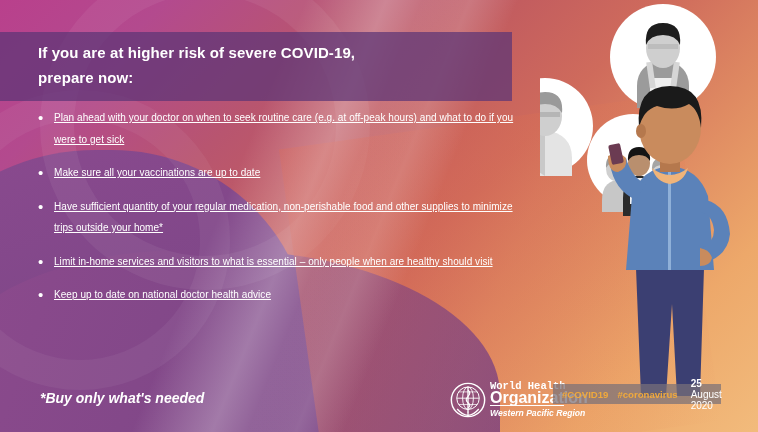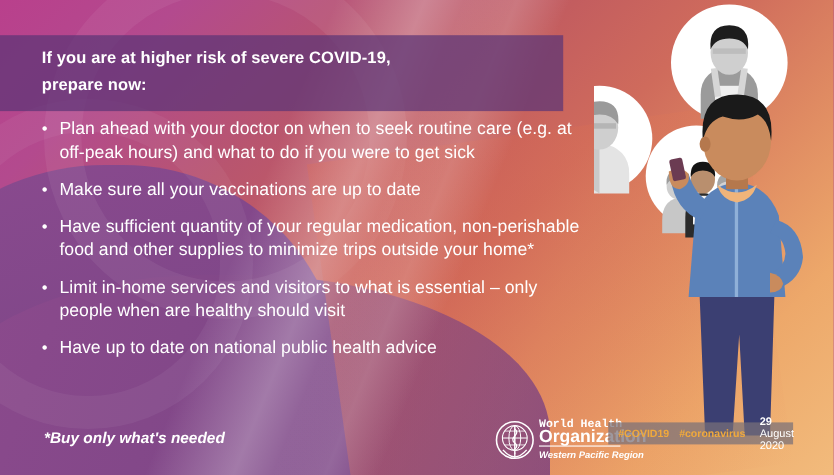--- a/index.html
+++ b/index.html
@@ -80,22 +80,23 @@
     position:absolute;left:38px;top:107px;width:490px;
   }
   .bullet{
     display:flex;align-items:flex-start;margin-bottom:12px;
   }
   .bullet-dot{
     width:16px;flex:0 0 16px;color:#ffffff;font-size:15px;line-height:21.5px;
     text-align:left;
   }
   .bullet-text{
-    flex:1;color:#ffffff;font-size:16px;line-height:21.5px;
+    flex:1;color:#ffffff;font-size:10px;line-height:21.5px;
     letter-spacing:0.05px;
+    text-decoration:underline;
   }
 
   
   #footnote{
     position:absolute;left:40px;top:390px;
     color:#ffffff;font-size:14px;font-weight:bold;font-style:italic;
   }
 
   
   #who-logo{
@@ -227,21 +228,21 @@
     <div class="bullet">
       <span class="bullet-dot">•</span>
       <span class="bullet-text">Have sufficient quantity of your regular medication, non-perishable food and other supplies to minimize trips outside your home*</span>
     </div>
     <div class="bullet">
       <span class="bullet-dot">•</span>
       <span class="bullet-text">Limit in-home services and visitors to what is essential – only people when are healthy should visit</span>
     </div>
     <div class="bullet">
       <span class="bullet-dot">•</span>
-      <span class="bullet-text">Have up to date on national public health advice</span>
+      <span class="bullet-text">Keep up to date on national doctor health advice</span>
     </div>
   </div>
 
   <div id="footnote">*Buy only what's needed</div>
 
   <div id="who-logo">
     <svg id="who-emblem" viewBox="0 0 40 40">
       <circle cx="20" cy="20" r="18.5" fill="none" stroke="#ffffff" stroke-width="1.6"></circle>
       <circle cx="20" cy="18" r="12.5" fill="none" stroke="#ffffff" stroke-width="1.1"></circle>
       <ellipse cx="20" cy="18" rx="6" ry="12.5" fill="none" stroke="#ffffff" stroke-width="1"></ellipse>
@@ -258,16 +259,16 @@
       <div class="who-l1">World Health</div>
       <div class="who-l2">Organization</div>
       <div class="who-rule"></div>
       <div class="who-l3">Western Pacific Region</div>
     </div>
   </div>
 
   <div id="tag-bar">
     <span class="tag">#COVID19</span>
     <span class="tag">#coronavirus</span>
-    <span id="date"><b>29</b><span> August 2020</span></span>
+    <span id="date"><b>25</b><span> August 2020</span></span>
   </div>
 
 </div>
 
 </body></html>

